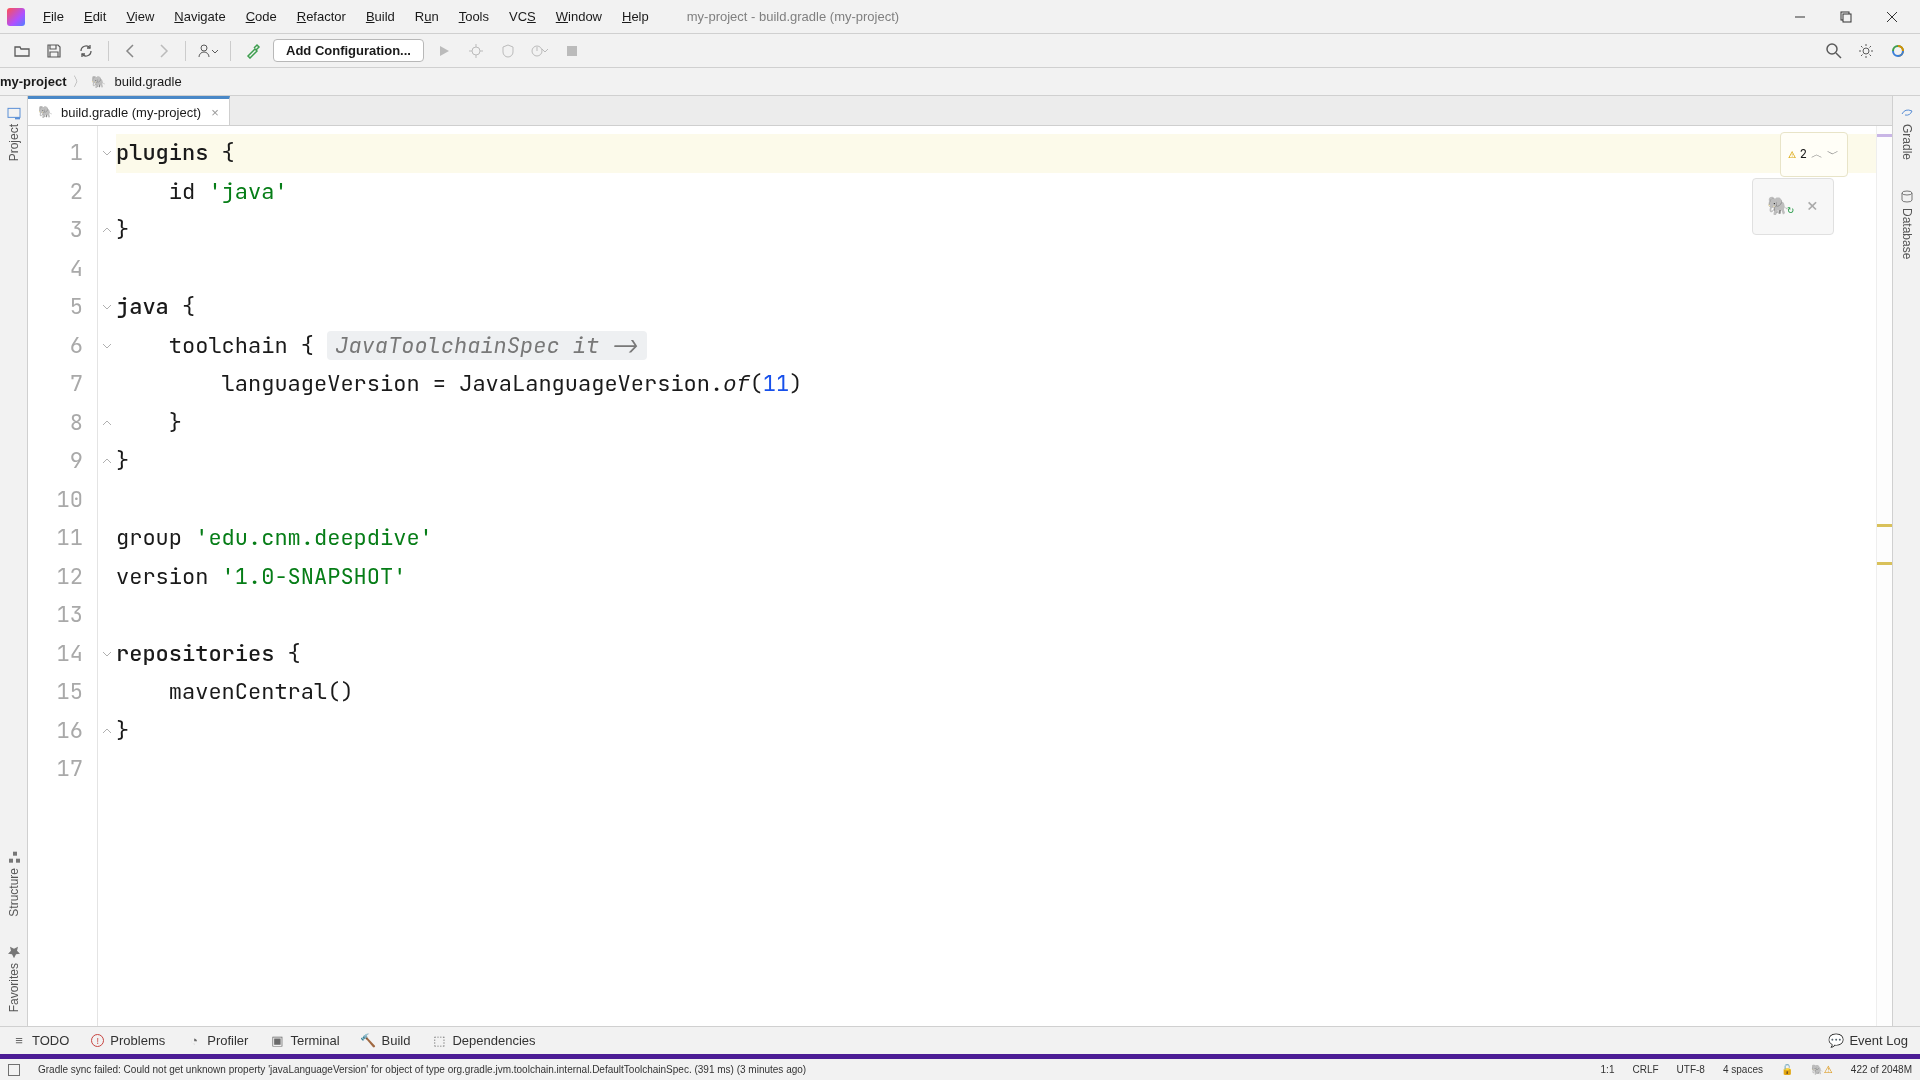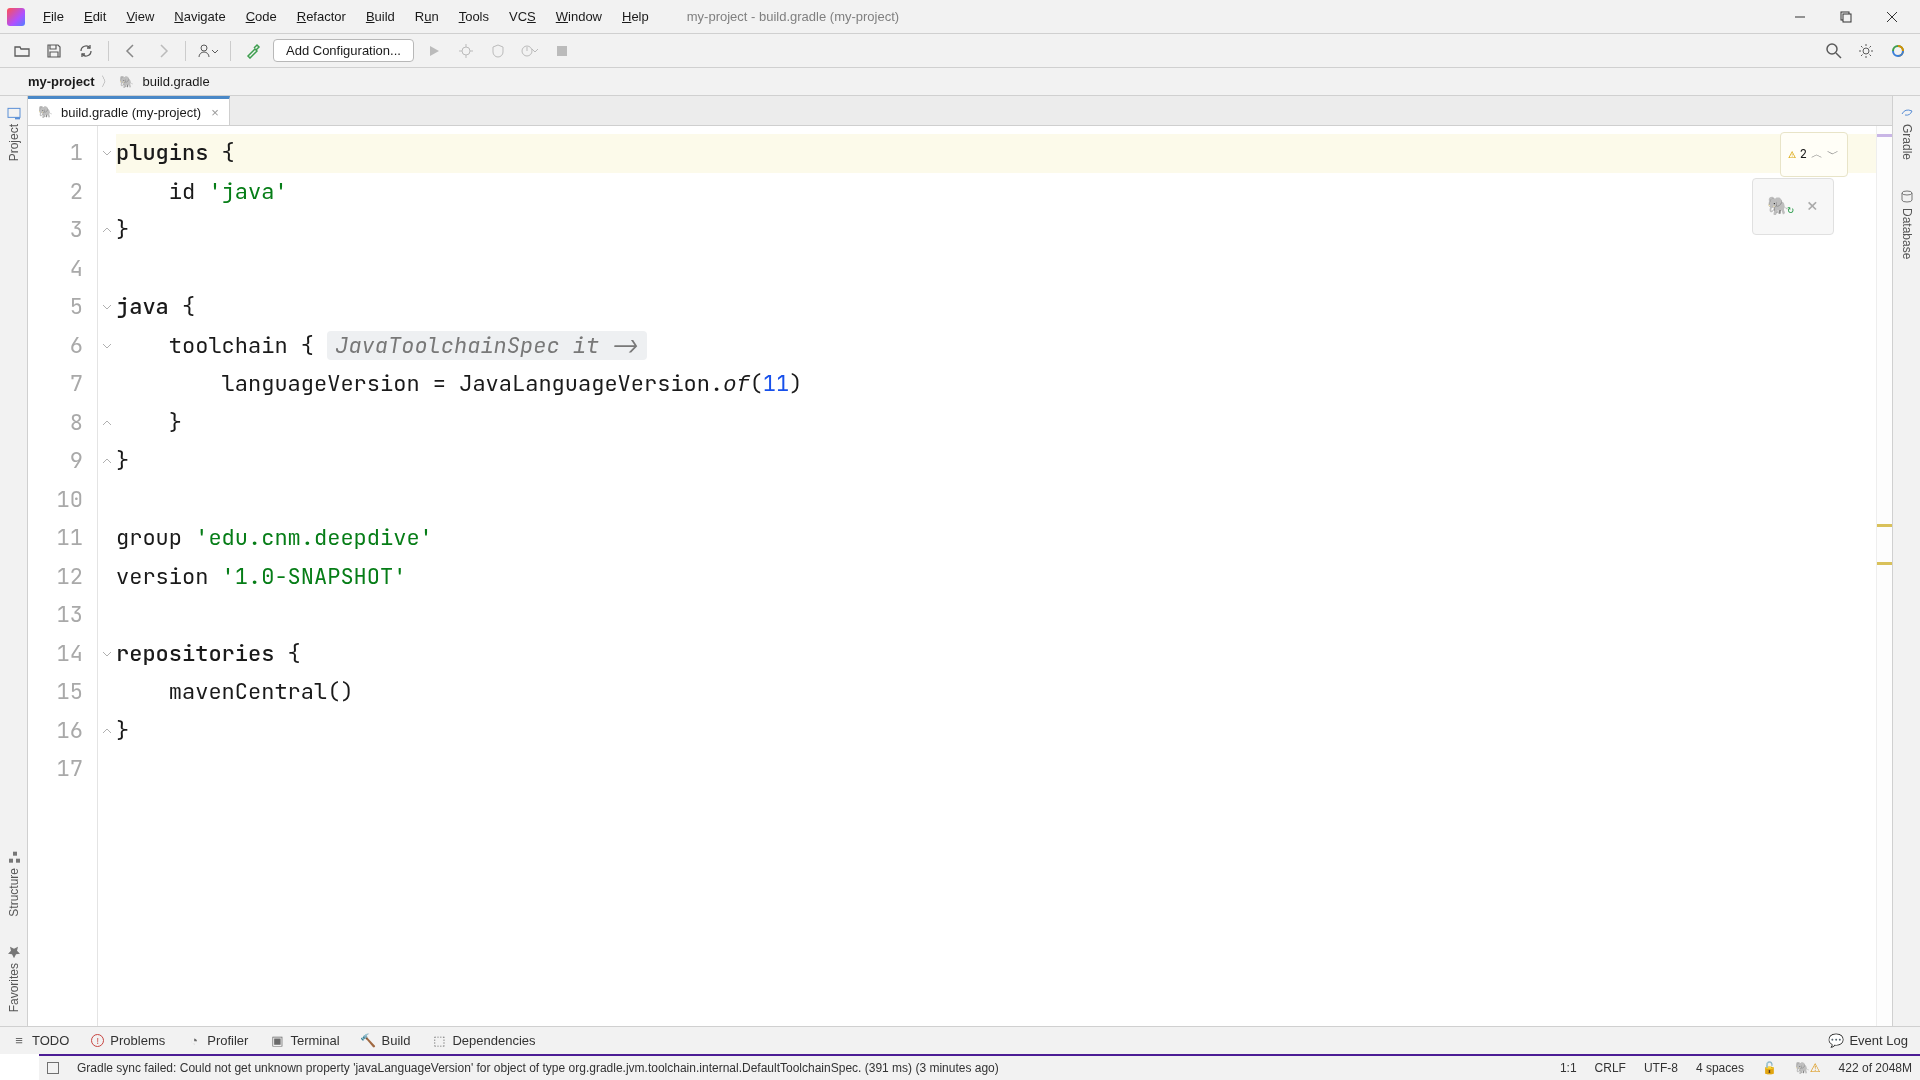--- a/index.html
+++ b/index.html
@@ -9,23 +9,23 @@
 .menu-item { padding: 5px 10px; cursor: default; }
 .menu-item span.u { text-decoration: underline; }
 .menubar .title { margin-left: 28px; color: #808080; }
 .menubar .spacer { flex: 1; }
 .win-btn { width: 46px; height: 34px; display: flex; align-items: center; justify-content: center; }
 .win-btn svg { width: 12px; height: 12px; }
 .toolbar { height: 34px; background: #f2f2f2; display: flex; align-items: center; padding: 0 10px; gap: 8px; border-bottom: 1px solid #d0d0d0; }
 .tool-btn { width: 24px; height: 24px; display: flex; align-items: center; justify-content: center; color: #5a5a5a; border-radius: 3px; }
 .tool-btn.disabled { color: #bbb; }
 .tool-sep { width: 1px; height: 20px; background: #ccc; margin: 0 2px; }
-.run-config { border: 1px solid #b8b8b8; border-radius: 4px; padding: 3px 12px; background: #fff; min-width: 136px; }
+.run-config { border: 1px solid #b8b8b8; border-radius: 4px; padding: 3px 12px; background: #fff; min-width: 136px; font-weight: bold; }
 .toolbar .spacer { flex: 1; }
-.breadcrumbs { height: 28px; background: #f2f2f2; display: flex; align-items: center; padding: 0 28px; gap: 6px; border-bottom: 1px solid #d0d0d0; font-size: 13px; }
+.breadcrumbs { height: 28px; background: #f2f2f2; display: flex; align-items: center; padding: 0 0; gap: 6px; border-bottom: 1px solid #d0d0d0; font-size: 13px; }
 .breadcrumbs .bc-sep { color: #a0a0a0; }
 .bc-strong { font-weight: 600; }
 .elephant { color: #9aa0a6; font-size: 12px; margin-right: 2px; }
 .main { flex: 1; display: flex; min-height: 0; }
 .left-rail { width: 28px; background: #f2f2f2; border-right: 1px solid #d0d0d0; display: flex; flex-direction: column; align-items: center; padding-top: 6px; gap: 20px; }
 .rail-label { writing-mode: vertical-rl; transform: rotate(180deg); font-size: 12px; color: #555; padding: 4px 0; display:flex; align-items:center; gap:4px; }
 .rail-icon { width:14px; height:14px; }
 .right-rail { width: 28px; background: #f2f2f2; border-left: 1px solid #d0d0d0; display: flex; flex-direction: column; align-items: center; padding-top: 6px; gap: 22px; }
 .editor-area { flex: 1; display: flex; flex-direction: column; min-width: 0; background: #fff; }
 .tabs { height: 30px; border-bottom: 1px solid #cfcfcf; display: flex; align-items: stretch; background: #ececec; }
@@ -51,21 +51,21 @@
 .warn-tri { color: #d9a200; }
 .gradle-refresh { position: absolute; top: 52px; right: 42px; display: flex; align-items: center; gap: 16px; background: #f7f7f7; border: 1px solid #e0e0e0; border-radius: 4px; padding: 8px 14px; z-index:3; }
 .refresh-ic { color: #5c9ad2; font-size: 18px; position:relative; }
 .refresh-ic .sub { position:absolute; bottom:-3px; right:-4px; color:#2e9e4e; font-size:11px; }
 .scroll-stripe { width: 16px; background: #fdfdfd; border-left: 1px solid #eee; position: relative; }
 .stripe-mark { position:absolute; right:0; width:100%; height:3px; }
 .bottom-tools { height: 28px; background: #f2f2f2; border-top: 1px solid #d0d0d0; display: flex; align-items: center; padding: 0 12px; gap: 22px; font-size: 13px; color: #333; }
 .bt-item { display: flex; align-items: center; gap: 6px; }
 .bt-ic { width:14px; height:14px; display:inline-flex; align-items:center; justify-content:center; color:#6a6a6a; }
 .bottom-tools .spacer { flex: 1; }
-.statusbar { height: 26px; background: #f2f2f2; border-top: 2px solid #4c1d95; display: flex; align-items: center; padding: 0 8px; gap: 18px; font-size: 12px; color: #333; margin-left: 39px; }
+.statusbar { height: 26px; background: #f2f2f2; border-top: 5px solid #4c1d95; display: flex; align-items: center; padding: 0 8px; gap: 18px; font-size: 10px; color: #333; }
 .statusbar .msg { flex: 0 1 auto; white-space: nowrap; overflow: hidden; text-overflow: ellipsis; }
 .statusbar .spacer { flex: 1; }
 .square-ic { width:12px; height:12px; border:1px solid #707070; display:inline-block; }
 .err-badge { color:#c74440; border:1px solid #c74440; border-radius:50%; width:13px; height:13px; font-size:9px; display:inline-flex; align-items:center; justify-content:center; }
 .lock-ic { color:#888; }
 svg { display:block; }
 </style>
 </head>
 <body>
 

